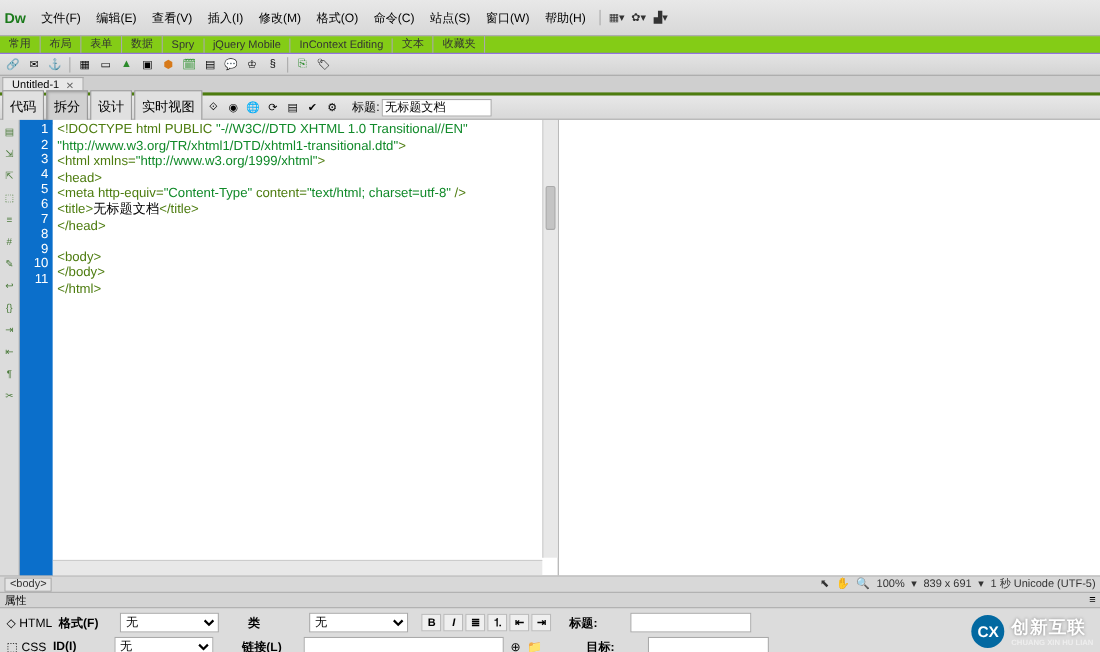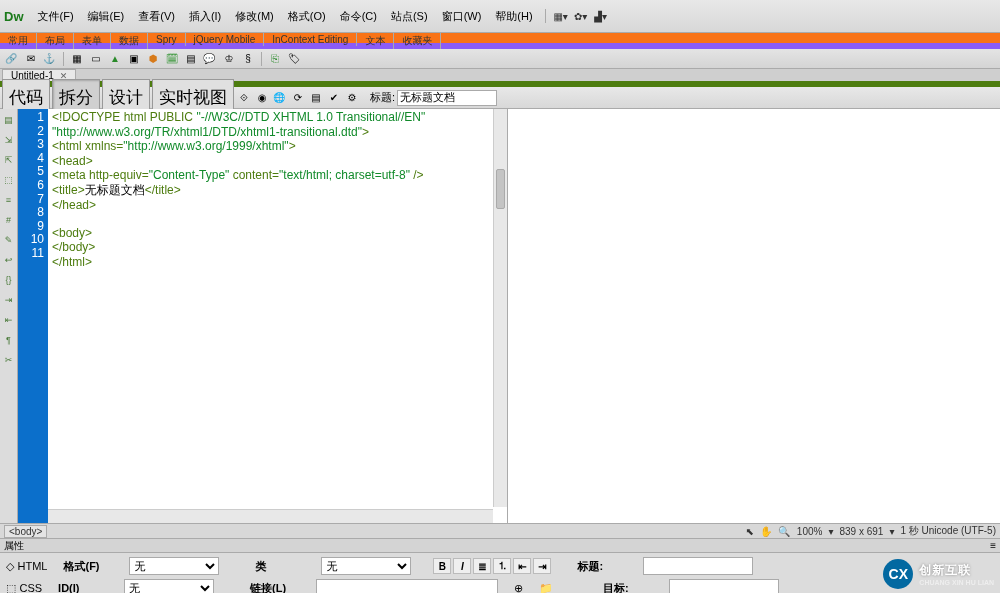--- a/index.html
+++ b/index.html
@@ -2,30 +2,30 @@
 <html><head>
 <meta charset="utf-8">
 <style>
 * { margin: 0; padding: 0; box-sizing: border-box; font-family: "Microsoft YaHei", Arial, sans-serif; }
 body { width: 1000px; height: 593px; background: #b8b8b8; overflow: hidden; position: relative; font-size: 11px; }
 .menubar { height: 20px; background: linear-gradient(#e8e8e8,#d8d8d8); display: flex; align-items: center; padding: 16px 4px; gap: 2px; border-bottom: 1px solid #aaa; }
 .menubar .logo { font-weight: bold; color: #1b7a1b; font-size: 13px; margin-right: 6px; }
 .menubar .mitem { padding: 2px 6px; font-size: 11px; cursor: default; }
 .menubar .micon { width: 18px; height: 16px; display: inline-flex; align-items: center; justify-content: center; font-size: 10px; color: #333; }
 .menubar .sep { width: 1px; height: 14px; background: #aaa; margin: 0 4px; }
-.tabstrip { height: 16px; background: #f97316; display: flex; align-items: flex-start; font-size: 10px; border-bottom: 6px solid #8b5cf6; }
+.tabstrip { height: 16px; background: #84cc16; display: flex; align-items: flex-end; font-size: 10px; border-bottom: 1px solid #8b5cf6; }
 .tabstrip .tab { padding: 1px 8px; border-right: 1px solid #aaa; color: #333; }
 .toolbar { height: 20px; background: linear-gradient(#e4e4e4,#d4d4d4); display: flex; align-items: center; padding: 0 4px; gap: 3px; border-bottom: 1px solid #aaa; }
 .toolbar .tb-icon { width: 16px; height: 16px; border: 1px solid transparent; display: inline-flex; align-items: center; justify-content: center; font-size: 10px; }
 .toolbar .sep { width: 1px; height: 14px; background: #aaa; margin: 0 2px; }
-.doctabs { height: 18px; background: #cfcfcf; display: flex; border-bottom: 6px solid #4d7c0f; }
+.doctabs { height: 18px; background: #cfcfcf; display: flex; align-items: flex-end; border-bottom: 3px solid #4d7c0f; }
 .doctabs .dtab { background: #e8e8e8; border: 1px solid #aaa; border-bottom: none; padding: 1px 8px; font-size: 10px; margin-left: 2px; display: flex; align-items: center; gap: 6px; }
 .doctabs .dtab .x { font-size: 9px; color: #666; }
 .viewbar { height: 22px; background: linear-gradient(#e8e8e8,#d8d8d8); display: flex; align-items: center; padding: 0 2px; gap: 2px; border-bottom: 1px solid #aaa; }
-.viewbar .vbtn { border: 1px solid #999; background: #e0e0e0; padding: 6px 6px; font-size: 17px; }
+.viewbar .vbtn { border: 1px solid #999; background: #e0e0e0; padding: 6px 6px; font-size: 12px; }
 .viewbar .vbtn.active { background: #d0d0d0; box-shadow: inset 1px 1px 2px rgba(0,0,0,.2); }
 .viewbar .vicon { width: 16px; height: 16px; display: inline-flex; align-items: center; justify-content: center; font-size: 10px; }
 .viewbar .title-label { margin-left: 8px; font-size: 11px; }
 .viewbar input { height: 16px; font-size: 11px; width: 100px; border: 1px solid #aaa; padding: 0 2px; }
 .main { display: flex; height: 414px; background: #fff; }
 .left-tools { width: 18px; background: #dcdcdc; border-right: 1px solid #aaa; display: flex; flex-direction: column; align-items: center; padding-top: 4px; gap: 6px; }
 .left-tools .lt { width: 14px; height: 14px; font-size: 9px; color: #4a7a3a; display: flex; align-items: center; justify-content: center; }
 .gutter { width: 30px; background: #0b6fcb; color: #fff; text-align: right; padding: 2px 4px 0 0; font-family: Consolas, monospace; font-size: 12px; line-height: 13.6px; }
 .code { flex: 0 0 460px; background: #fff; white-space: pre; font-family: Consolas, "Courier New", monospace; font-size: 12px; line-height: 13.6px; padding: 2px 0 0 4px; border-right: 1px solid #aaa; overflow: hidden; position: relative; }
 .code .b { color: #4d7c0f; }
@@ -33,28 +33,28 @@
 .code .k { color: #000; }
 .sb { position: absolute; right: 0; top: 0; bottom: 16px; width: 14px; background: #e8e8e8; border-left: 1px solid #ccc; }
 .sb .thumb { position: absolute; left: 2px; right: 2px; top: 60px; height: 40px; background: #c4c4c4; border: 1px solid #aaa; border-radius: 2px; }
 .sb-h { position: absolute; left: 0; right: 14px; bottom: 0; height: 14px; background: #e8e8e8; border-top: 1px solid #ccc; }
 .preview { flex: 1; background: #fff; }
 .tagbar { height: 16px; background: #d8d8d8; display: flex; align-items: center; justify-content: space-between; padding: 0 4px; font-size: 10px; border-top: 1px solid #aaa; border-bottom: 1px solid #aaa; color: #333; }
 .tagbar .crumbs span { border: 1px solid #aaa; padding: 0 4px; background: #e4e4e4; }
 .tagbar .right { display: flex; align-items: center; gap: 6px; }
 .props-header { height: 14px; background: #d4d4d4; font-size: 10px; padding: 0 4px; border-bottom: 1px solid #aaa; display: flex; justify-content: space-between; align-items: center; }
 .props { height: 56px; background: #dcdcdc; display: flex; flex-direction: column; padding: 4px 6px; gap: 4px; font-size: 11px; }
-.props .row { display: flex; align-items: center; gap: 16px; }
+.props .row { display: flex; align-items: center; gap: 6px; }
 .props .lbl { min-width: 50px; font-weight: bold; }
 .props select, .props input { height: 18px; font-size: 11px; border: 1px solid #aaa; background: #fff; }
 .props .fmt-icons { display: flex; gap: 2px; margin-left: 6px; }
 .props .fi { width: 18px; height: 16px; border: 1px solid #bbb; background: #efefef; display: flex; align-items: center; justify-content: center; font-size: 10px; font-weight: bold; }
 .watermark { position: absolute; right: 6px; bottom: 4px; display: flex; align-items: center; gap: 6px; color: #fff; font-weight: bold; pointer-events: none; }
 .watermark .circ { width: 30px; height: 30px; border-radius: 50%; background: #0369a1; display: flex; align-items: center; justify-content: center; font-size: 14px; }
-.watermark .txt { font-size: 12px; letter-spacing: 1px; text-shadow: 0 0 3px rgba(0,0,0,.4); }
+.watermark .txt { font-size: 16px; letter-spacing: 1px; text-shadow: 0 0 3px rgba(0,0,0,.4); }
 .watermark .sub { font-size: 7px; color: #eee; display: block; letter-spacing: 0; }
 </style>
 </head>
 <body>
 
 <div class="menubar">
   <span class="logo">Dw</span>
   <span class="mitem">文件(F)</span>
   <span class="mitem">编辑(E)</span>
   <span class="mitem">查看(V)</span>

